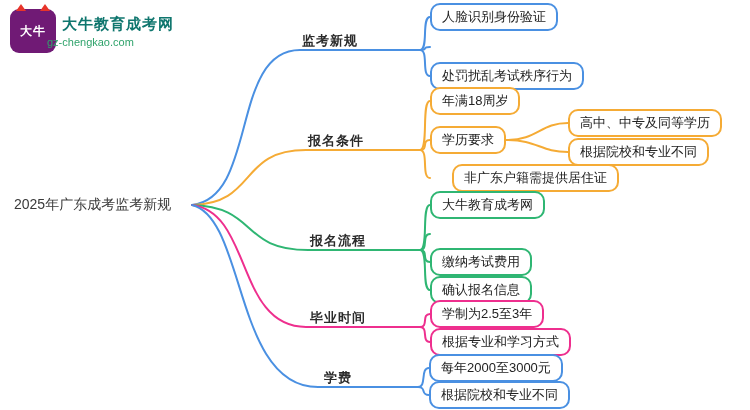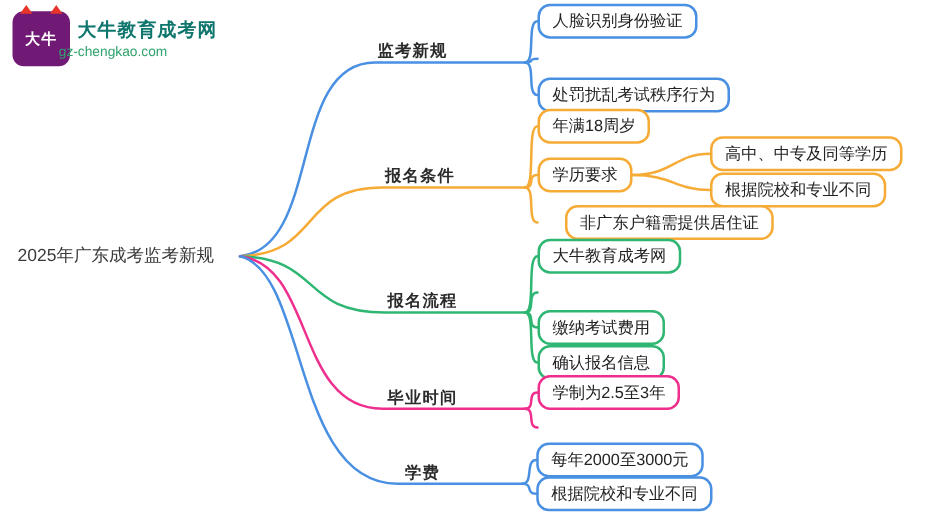--- a/index.html
+++ b/index.html
@@ -103,17 +103,18 @@
   <div class="node c-orange" style="left:430px;top:126px">学历要求</div>
   <div class="node c-orange" style="left:568px;top:109px">高中、中专及同等学历</div>
   <div class="node c-orange" style="left:568px;top:138px">根据院校和专业不同</div>
   <div class="node c-orange" style="left:452px;top:164px">非广东户籍需提供居住证</div>
 
   <div class="node c-green" style="left:430px;top:191px">大牛教育成考网</div>
   <div class="node c-green" style="left:430px;top:248px">缴纳考试费用</div>
   <div class="node c-green" style="left:430px;top:276px">确认报名信息</div>
 
   <div class="node c-pink" style="left:430px;top:300px">学制为2.5至3年</div>
+  <div class="node c-pink" style="left:430px;top:328px">根据专业和学习方式</div>
 
   <div class="node c-blue" style="left:429px;top:354px">每年2000至3000元</div>
   <div class="node c-blue" style="left:429px;top:381px">根据院校和专业不同</div>
 
 </div>
 
 </body></html>

